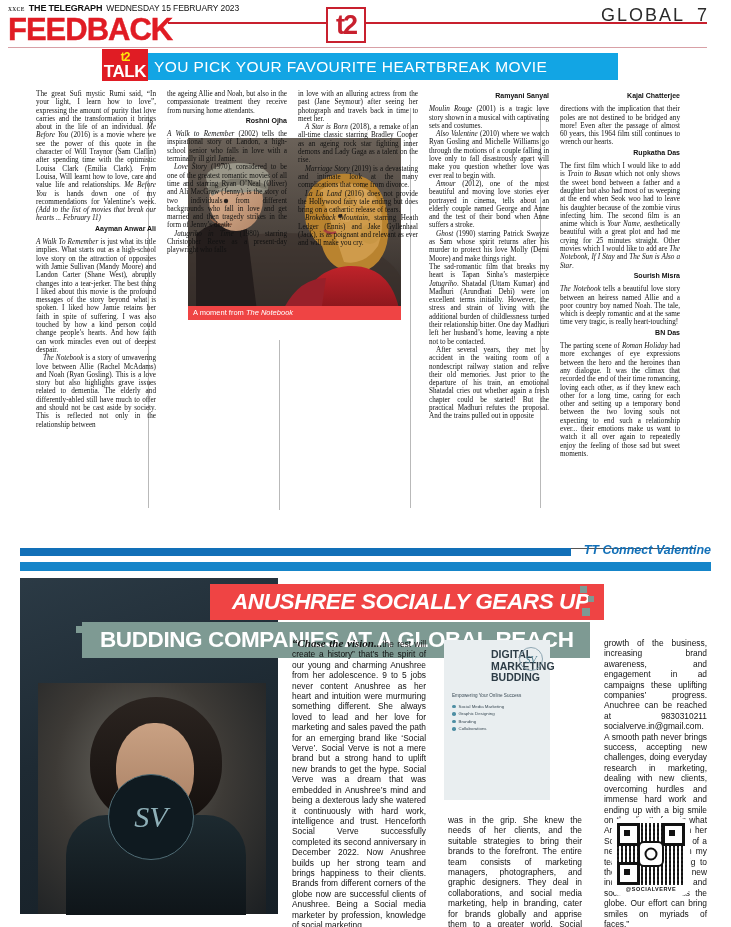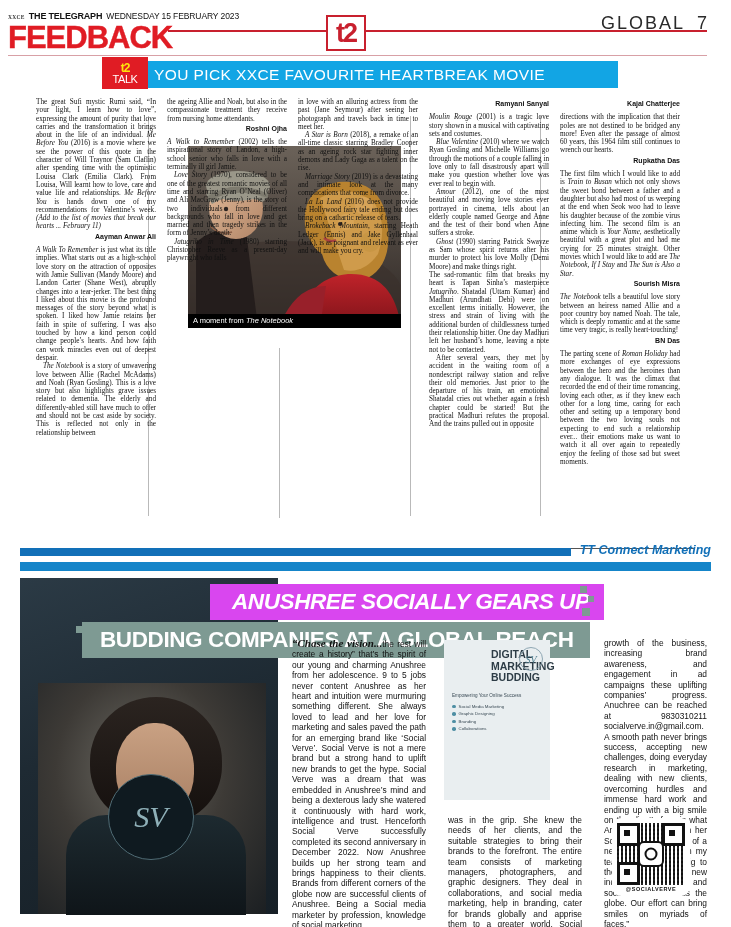--- a/index.html
+++ b/index.html
@@ -1,21 +1,21 @@
 <!DOCTYPE html>
 <html><head>
 <meta charset="utf-8">
 <style>
   html,body{margin:0;padding:0;}
   body{
     width:731px;height:927px;background:#ffffff;
     font-family:"Liberation Serif", serif;
     color:#1a1a1a;overflow:hidden;position:relative;
   }
-  .page{width:715px;height:927px;position:relative;box-sizing:border-box;padding:8px 8px;}
+  .page{width:715px;height:927px;position:relative;box-sizing:border-box;padding:0 8px;}
 
   
   .masthead{position:relative;height:50px;}
   .mast-line{display:flex;align-items:baseline;gap:4px;padding-top:3px;height:13px;}
   .mast-xxce{font-family:"Liberation Serif",serif;font-size:5.5px;font-weight:bold;letter-spacing:.3px;color:#333;}
   .mast-paper{font-family:"Liberation Sans",sans-serif;font-size:9px;font-weight:bold;color:#111;letter-spacing:-.2px;}
   .mast-date{font-family:"Liberation Sans",sans-serif;font-size:8.5px;color:#111;letter-spacing:-.1px;}
 
   .mast-rule{position:absolute;left:160px;right:0;top:22px;height:0;border-top:2px solid #c8202e;}
   .mast-rule2{position:absolute;left:0;right:0;top:47px;height:0;border-top:1px solid #d8a0a6;}
@@ -33,25 +33,25 @@
     font-size:18px;color:#2a2a2a;}
 
   
   .story{position:relative;height:470px;}
   .banner{position:absolute;left:110px;top:3px;width:500px;height:27px;background:#12a5e4;}
   .banner-txt{position:absolute;left:146px;top:8px;font-family:"Liberation Sans",sans-serif;
     font-size:15.5px;color:#ffffff;letter-spacing:.4px;}
   .talkbadge{position:absolute;left:94px;top:-1px;width:46px;height:32px;background:#e01c24;
     display:flex;flex-direction:column;align-items:center;justify-content:center;line-height:1;}
   .talkbadge .tt2{font-family:"Liberation Sans",sans-serif;font-weight:bold;font-size:12px;color:#ffe60a;letter-spacing:-1px;}
-  .talkbadge .tlk{font-family:"Liberation Sans",sans-serif;font-weight:normal;font-size:11px;color:#ffffff;letter-spacing:-.4px;}
+  .talkbadge .tlk{font-family:"Liberation Sans",sans-serif;font-weight:bold;font-size:17px;color:#ffffff;letter-spacing:-.4px;}
 
   
   .photo{position:absolute;left:180px;top:88px;width:213px;height:182px;overflow:hidden;background:#4a3b38;}
-  .photo .cap{position:absolute;left:0;bottom:0;width:100%;height:14px;background:#000000;
+  .photo .cap{position:absolute;left:0;bottom:0;width:100%;height:14px;background:#ef4444;
     color:#fff;font-family:"Liberation Sans",sans-serif;font-size:7.5px;line-height:14px;padding-left:5px;box-sizing:border-box;}
   .photo .cap i{font-style:italic;}
 
   
   .cols{position:absolute;left:20px;top:40px;width:691px;}
   .col{position:absolute;top:0;font-size:7.2px;line-height:8.3px;text-align:justify;
      font-family:"Liberation Serif",serif;color:#111;}
   .col p{margin:0;text-indent:7px;}
   .col p.noind{text-indent:0;}
   .col .byline{text-align:right;font-family:"Liberation Sans",sans-serif;font-weight:bold;
@@ -74,21 +74,21 @@
   .personimg{position:absolute;left:18px;top:105px;width:228px;height:231px;
      background:radial-gradient(ellipse at 45% 38%, #6c6a63 0%, #3d3a36 48%, #1b1f22 100%);}
   .person-hair{position:absolute;left:52px;top:14px;width:132px;height:128px;border-radius:50% 50% 46% 46%;
      background:linear-gradient(180deg,#2b2420 0%,#140f0d 100%);}
   .person-face{position:absolute;left:78px;top:40px;width:78px;height:94px;border-radius:48% 48% 46% 46%;
      background:linear-gradient(180deg,#c9a183 0%,#a87f63 100%);}
   .person-body{position:absolute;left:28px;top:132px;width:180px;height:100px;border-radius:40px 40px 0 0;
      background:linear-gradient(180deg,#1d2a30 0%,#0f1519 100%);}
 
   .headline-box{position:absolute;left:190px;top:6px;width:444px;}
-  .hl1{background:#d946ef;color:#ffffff;font-family:"Liberation Sans",sans-serif;
+  .hl1{background:#ef4444;color:#ffffff;font-family:"Liberation Sans",sans-serif;
      font-style:italic;font-weight:bold;font-size:22.5px;letter-spacing:-.4px;
      padding:5px 14px 5px 22px;display:inline-block;white-space:nowrap;}
   .hl2wrap{margin-left:-128px;margin-top:2px;}
   .hl2{background:#7e9a93;color:#ffffff;font-family:"Liberation Sans",sans-serif;
      font-weight:bold;font-size:22.5px;letter-spacing:-.4px;
      padding:5px 16px 5px 18px;display:inline-block;white-space:nowrap;}
   .pix{position:absolute;background:#7e9a93;}
 
   .adcol{position:absolute;font-family:"Liberation Sans",sans-serif;font-size:8.4px;
      line-height:10.4px;text-align:justify;color:#111;}
@@ -143,21 +143,21 @@
         <span>t2</span>
       </div>
     <div class="feedback">FEEDBACK</div>
     <div class="screen">GLOBAL</div>
     <div class="pagenum">7</div>
     <div class="mast-rule2"></div>
   </div>
 
   <div class="story">
     <div class="banner"></div>
-    <div class="banner-txt">YOU PICK XXCE FAVOURITE HEARTBREAK MOVIE</div>
+    <div class="banner-txt">YOU PICK YOUR FAVOURITE HEARTBREAK MOVIE</div>
     <div class="talkbadge">
       <span class="tt2">t2</span>
       <span class="tlk">TALK</span>
     </div>
 
     <div class="photo">
       <svg width="213" height="182" viewBox="0 0 213 182" preserveAspectRatio="none">
         <defs>
           <linearGradient id="bgsky" x1="0" y1="0" x2="0" y2="1">
             <stop offset="0%" stop-color="#6b6259"></stop>
@@ -229,21 +229,21 @@
       <div class="col" id="c2" style="left:270px;width:120px;">
           <p class="noind">in love with an alluring actress from the past (Jane Seymour) after seeing her photograph and travels back in time to meet her.</p>
           <p class=""><i>A Star is Born</i> (2018), a remake of an all-time classic starring Bradley Cooper as an ageing rock star fighting inner demons and Lady Gaga as a talent on the rise.</p>
           <p class=""><i>Marriage Story</i> (2019) is a devastating and intimate look at the many complications that come from divorce.</p>
           <p class=""><i>La La Land</i> (2016) does not provide the Hollywood fairy tale ending but does bring on a cathartic release of tears.</p>
           <p class=""><i>Brokeback Mountain</i>, starring Heath Ledger (Ennis) and Jake Gyllenhaal (Jack), is as poignant and relevant as ever and will make you cry.</p>
         </div>
       <div class="col" id="c3" style="left:401px;width:120px;">
           <div class="byline">Ramyani Sanyal</div>
           <p class="noind"><i>Moulin Rouge</i> (2001) is a tragic love story shown in a musical with captivating sets and costumes.</p>
-          <p class=""><i>Blue Valentine</i> (2010) where we watch Ryan Gosling and Michelle Williams go through the motions of a couple falling in love only to fall disastrously apart will make you question whether love was ever real to begin with.</p>
+          <p class=""><i>Also Valentine</i> (2010) where we watch Ryan Gosling and Michelle Williams go through the motions of a couple falling in love only to fall disastrously apart will make you question whether love was ever real to begin with.</p>
           <p class=""><i>Amour</i> (2012), one of the most beautiful and moving love stories ever portrayed in cinema, tells about an elderly couple named George and Anne and the test of their bond when Anne suffers a stroke.</p>
           <p class=""><i>Ghost</i> (1990) starring Patrick Swayze as Sam whose spirit returns after his murder to protect his love Molly (Demi Moore) and make things right.</p>
           <p class="noind">The sad-romantic film that breaks my heart is Tapan Sinha’s masterpiece <i>Jatugriho</i>. Shatadal (Uttam Kumar) and Madhuri (Arundhati Debi) were on excellent terms initially. However, the stress and strain of living with the additional burden of childlessness turned their relationship bitter. One day Madhuri left her husband’s home, leaving a note not to be contacted.</p>
           <p class="">After several years, they met by accident in the waiting room of a nondescript railway station and relive their old memories. Just prior to the departure of his train, an emotional Shatadal cries out whether again a fresh chapter could be started! But the practical Madhuri refutes the proposal. And the trains pulled out in opposite</p>
         </div>
       <div class="col" id="c4" style="left:532px;width:120px;">
           <div class="byline">Kajal Chatterjee</div>
           <p class="noind">directions with the implication that their poles are not destined to be bridged any more! Even after the passage of almost 60 years, this 1964 film still continues to wrench our hearts.</p>
           <div class="byline">Rupkatha Das</div>
           <p class="noind">The first film which I would like to add is <i>Train to Busan</i> which not only shows the sweet bond between a father and a daughter but also had most of us weeping at the end when Seok woo had to leave his daughter because of the zombie virus infecting him. The second film is an anime which is <i>Your Name</i>, aesthetically beautiful with a great plot and had me crying for 25 minutes straight. Other movies which I would like to add are <i>The Notebook, If I Stay</i> and <i>The Sun is Also a Star</i>.</p>
@@ -252,21 +252,21 @@
           <div class="byline">BN Das</div>
           <p class="noind">The parting scene of <i>Roman Holiday</i> had more exchanges of eye expressions between the hero and the heroines than any dialogue. It was the climax that recorded the end of their time romancing, loving each other, as if they knew each other for a long time, caring for each other and setting up a temporary bond between the two loving souls not expecting to end such a relationship ever... their emotions make us want to watch it all over again to repeatedly enjoy the feeling of those sad but sweet moments.</p>
         </div>
     </div>
   </div>
 
   <div class="hr-thick" style="top:548px;"></div>
 
   <div class="adwrap">
     <div class="ttbar"></div>
-    <div class="ttconnect">TT Connect Marketing</div>
+    <div class="ttconnect">TT Connect Valentine</div>
     <div class="adblue"></div>
 
     <div class="adbody">
       <div class="darkpanel">
         <div class="personimg">
           <div class="person-hair"></div>
           <div class="person-face"></div>
           <div class="person-body"></div>
         </div>
         <div class="svlogo">

